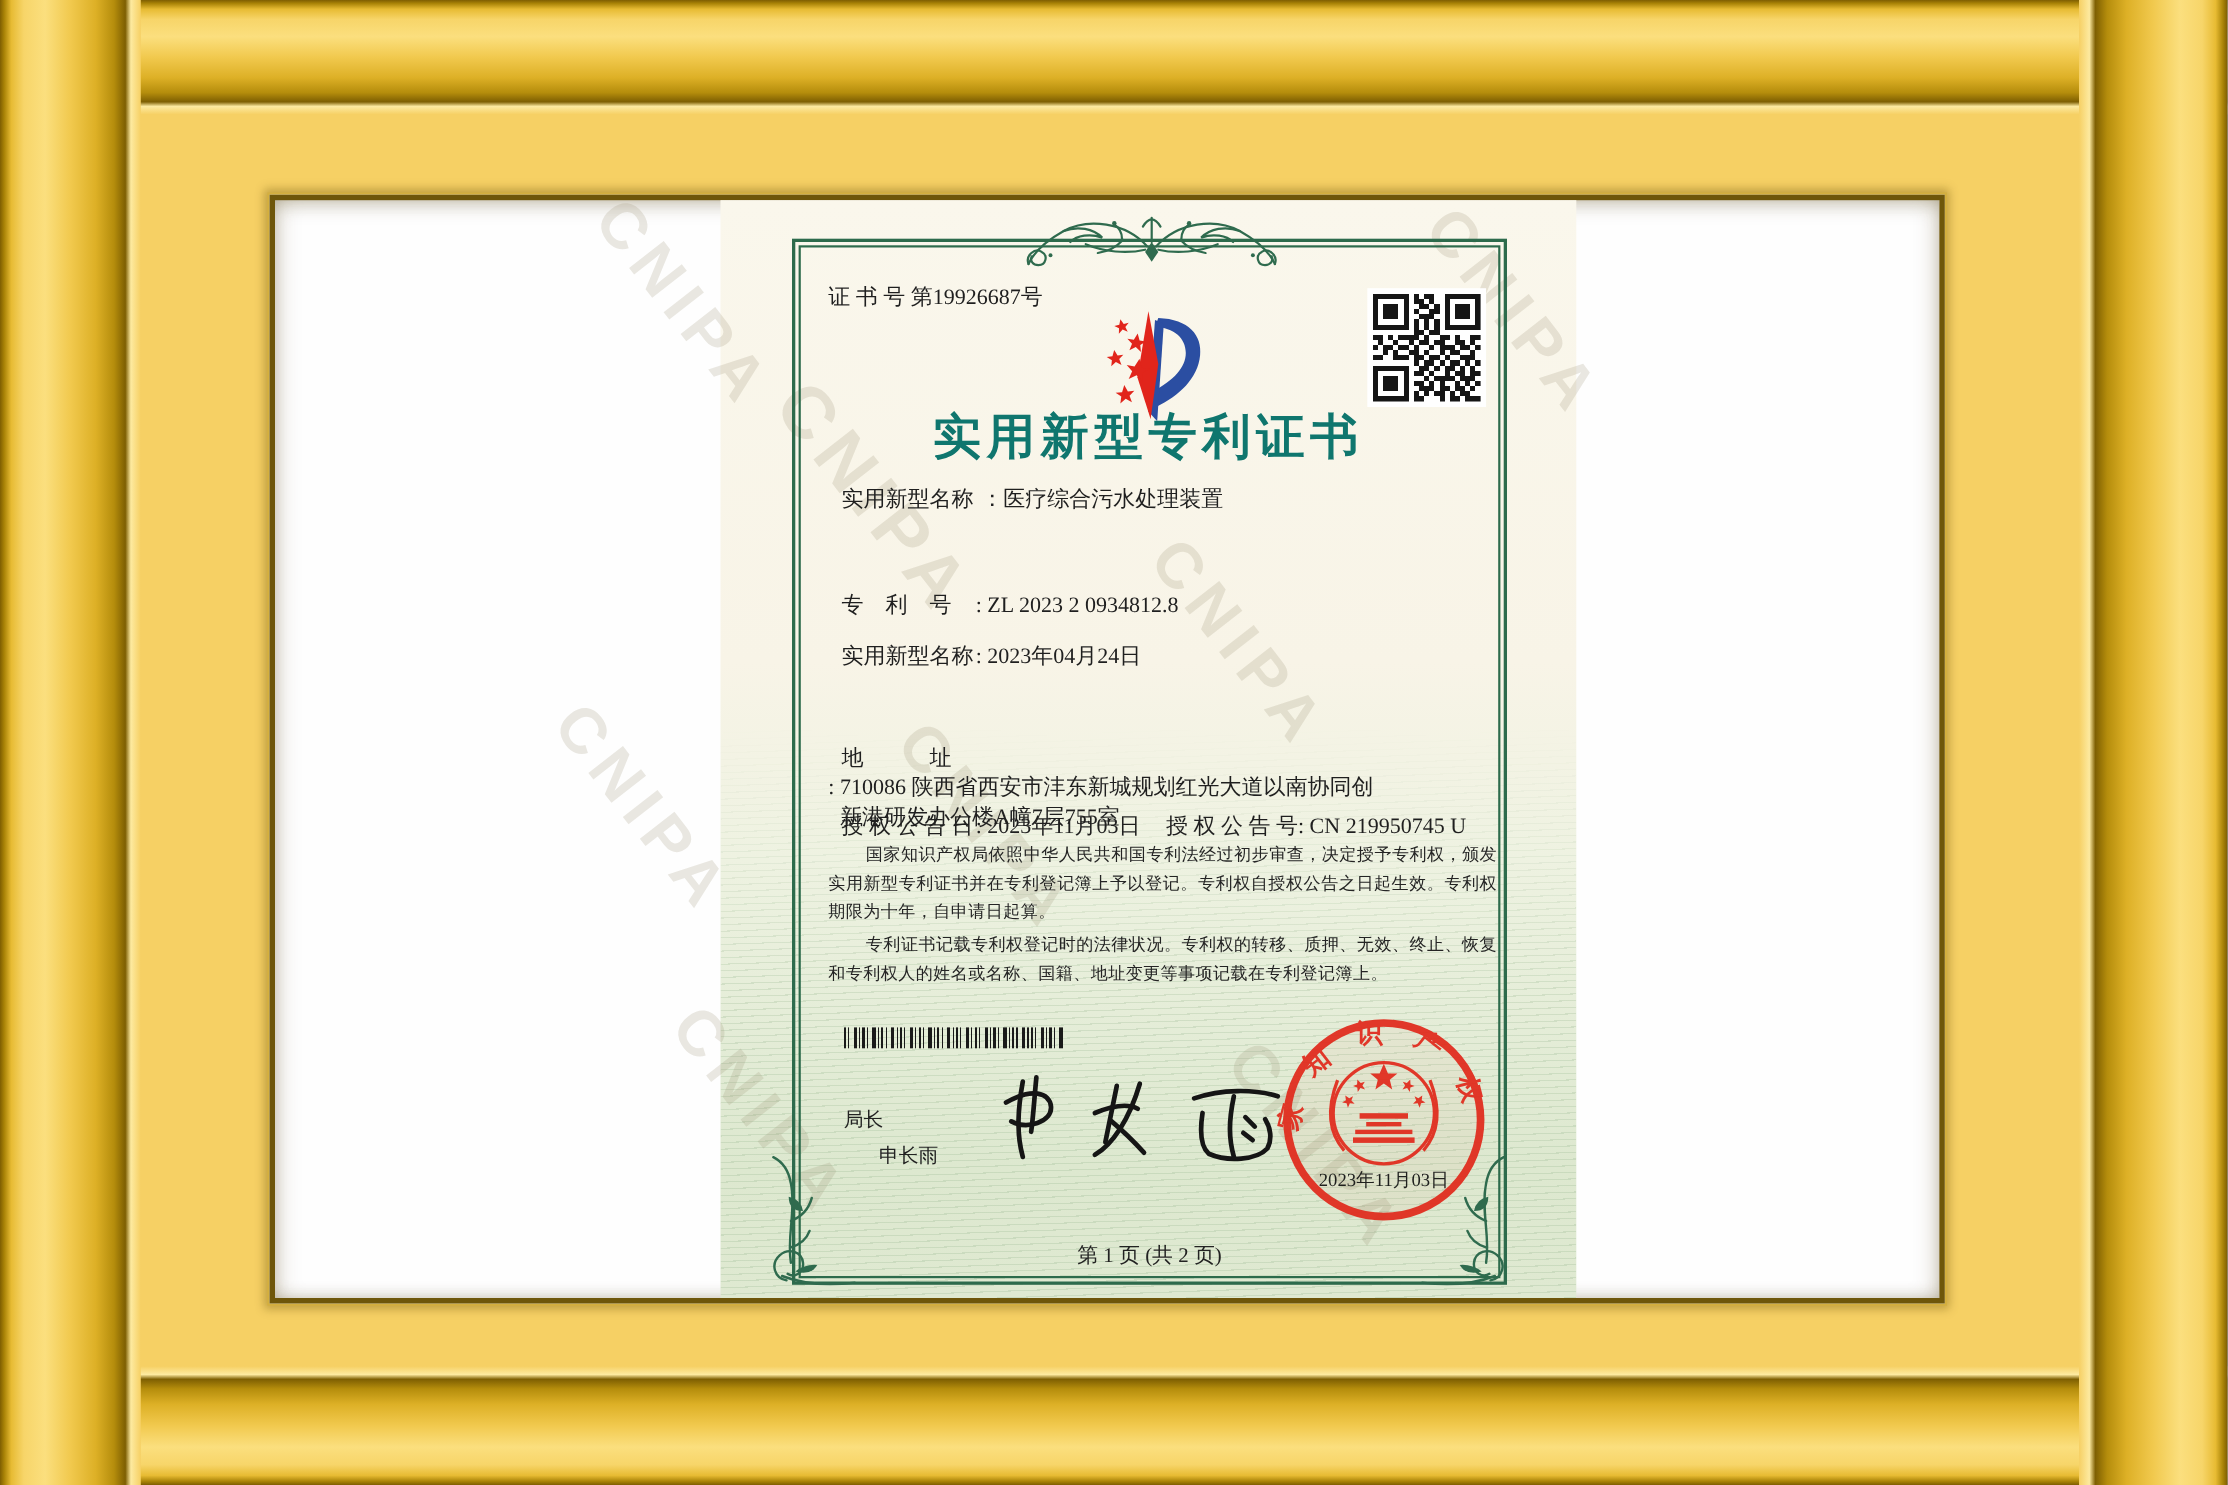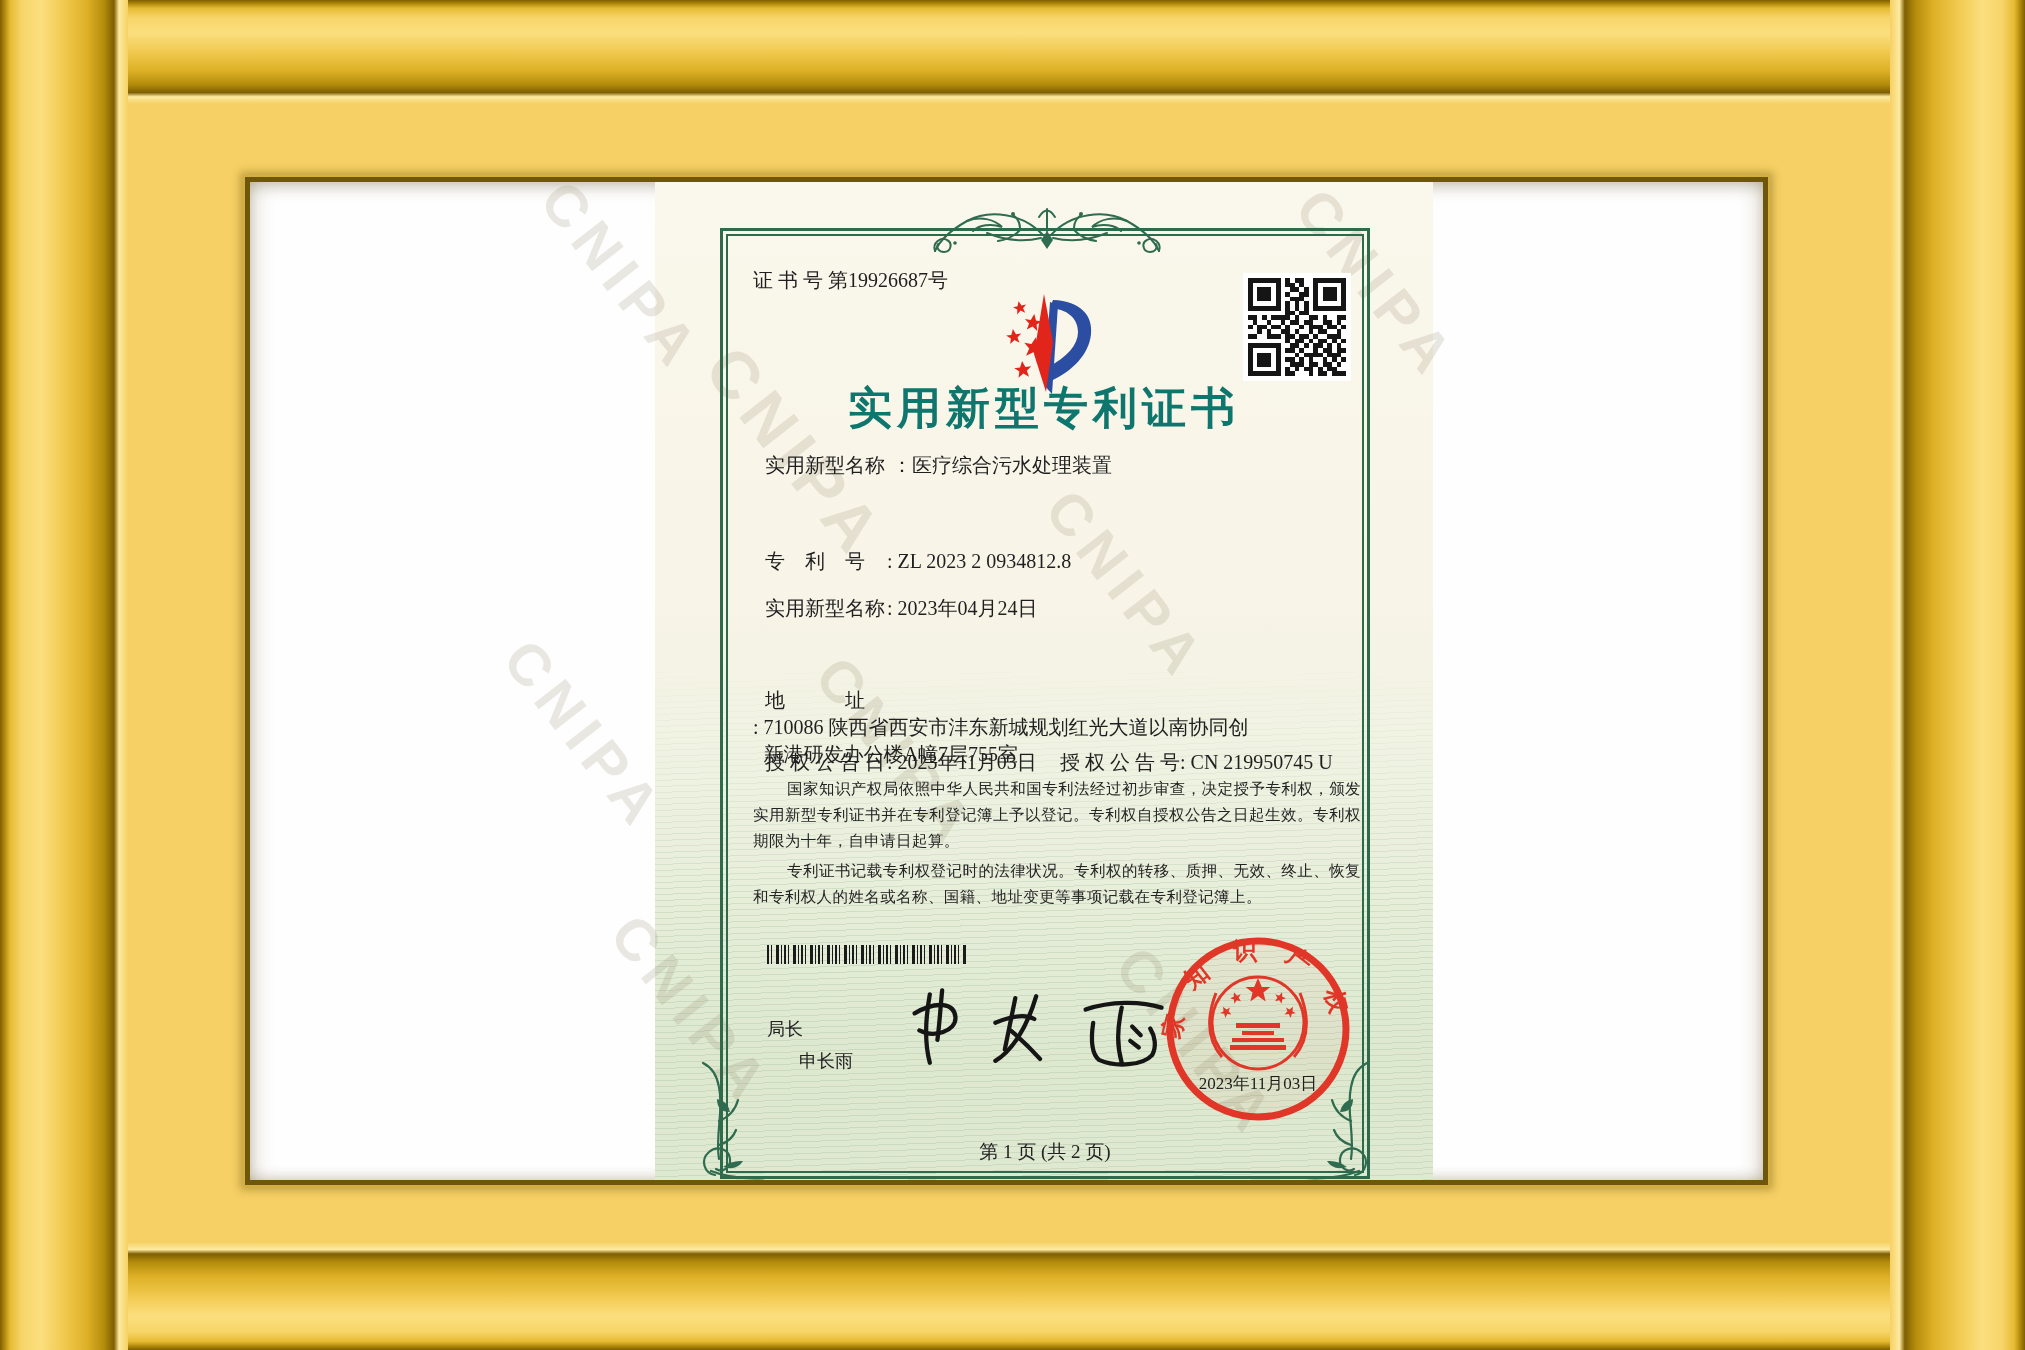--- a/index.html
+++ b/index.html
@@ -26,21 +26,21 @@
   .waves{position:absolute;left:405px;width:778px;bottom:0;height:52%;
          background:repeating-linear-gradient(178deg,rgba(255,255,255,0) 0 5px,rgba(125,165,120,.20) 5px 6px);
          -webkit-mask-image:linear-gradient(180deg,transparent,#000 45%);
          mask-image:linear-gradient(180deg,transparent,#000 45%);}
   
   .wm-layer{position:absolute;inset:0;overflow:hidden;pointer-events:none;}
   .wm{position:absolute;font-family:"Liberation Sans","DejaVu Sans",sans-serif;font-weight:bold;
       font-size:58px;letter-spacing:9px;color:rgba(150,140,110,.20);transform:rotate(52deg);
       transform-origin:left top;white-space:nowrap;}
   
-  .content{position:absolute;left:405px;top:11px;bottom:0;width:778px;}
+  .content{position:absolute;left:405px;top:0;bottom:0;width:778px;}
   .green-border{position:absolute;left:65px;top:35px;width:650px;height:951px;
                 box-sizing:border-box;border:3px solid #2d6b4c;}
   .green-border .inner{position:absolute;inset:3px;border:2px solid #2d6b4c;}
   .ornament-top{position:absolute;left:272px;top:6px;}
   .corner-fl{position:absolute;top:866px;}
   .fl-left{left:42px;}
   .fl-right{left:618px;transform:scaleX(-1);}
   .cert-no{position:absolute;left:98px;top:74px;font-size:20px;white-space:pre;}
   .logo{position:absolute;left:332px;top:95px;}
   .qr-box{position:absolute;left:588px;top:80px;width:108px;height:108px;background:#fff;

